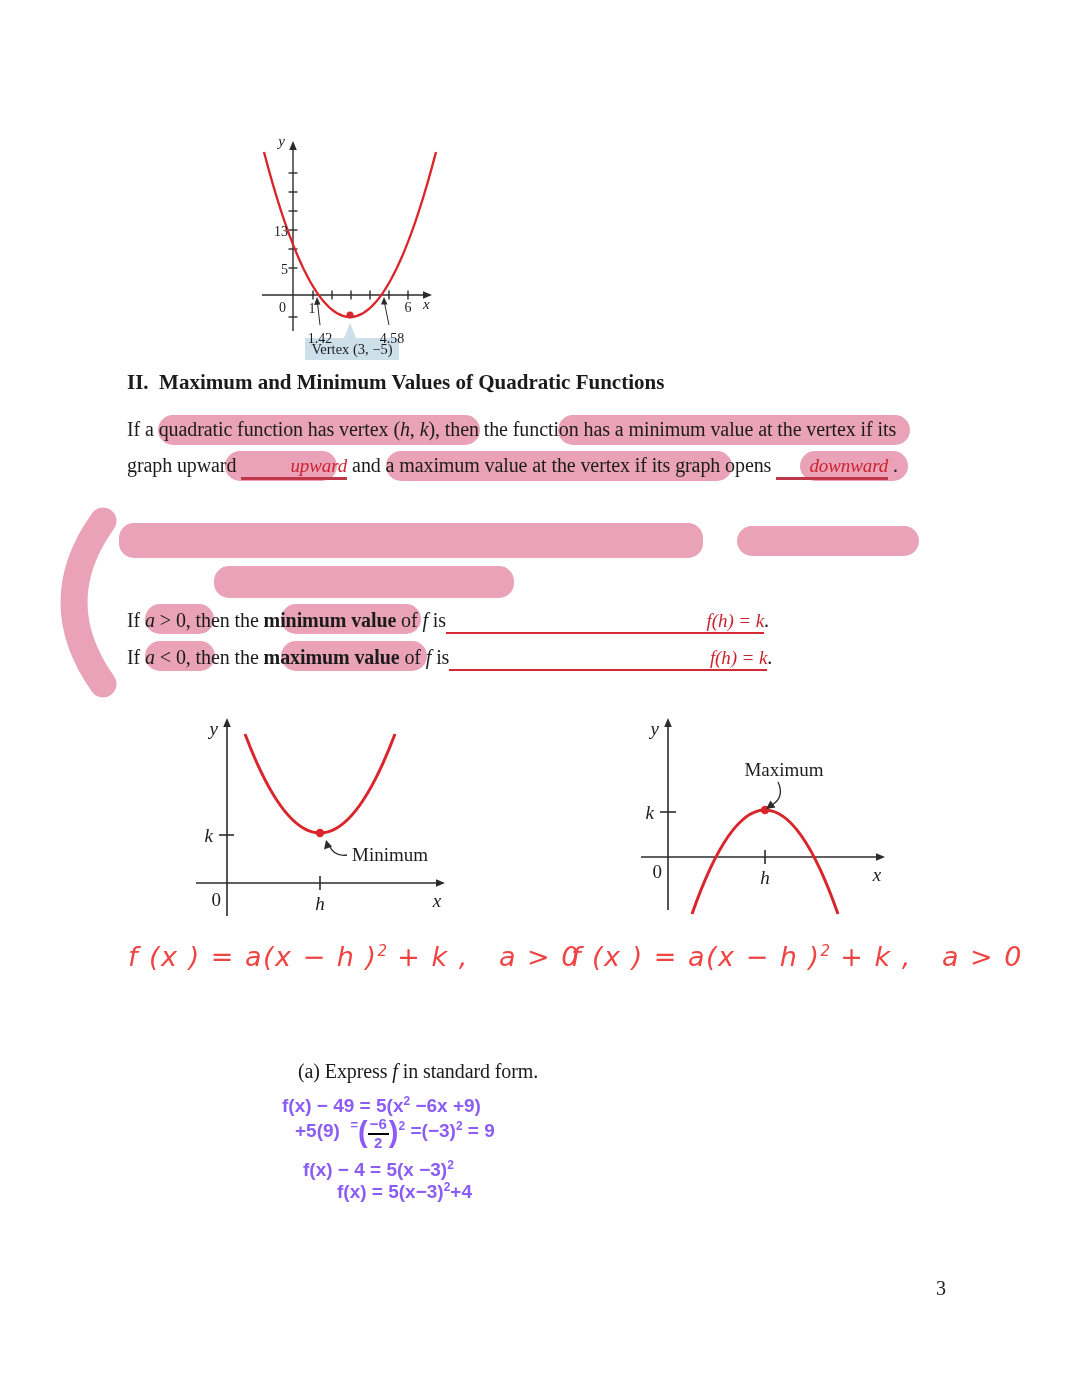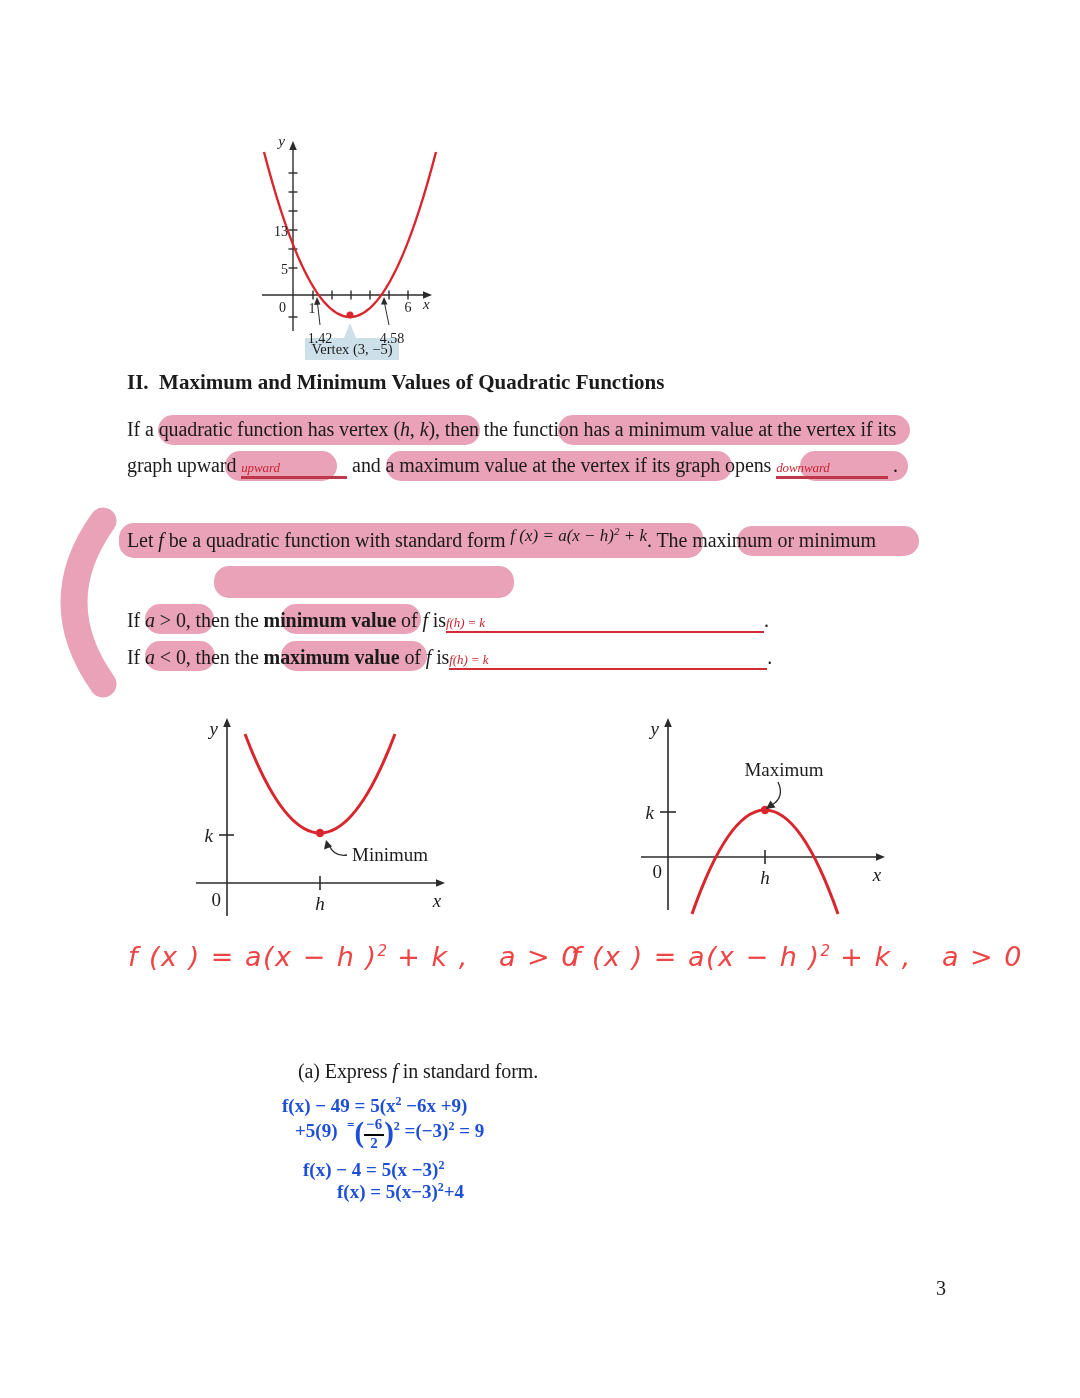--- a/index.html
+++ b/index.html
@@ -4,31 +4,31 @@
 <style>
   html,body{margin:0;padding:0;background:#ffffff;}
   .page{position:relative;width:1080px;height:1398px;background:#ffffff;overflow:hidden;
         font-family:"Liberation Serif",serif;color:#1b1b1b;}
   .line{position:absolute;white-space:pre;font-size:20px;letter-spacing:-0.1px;z-index:2;}
   .heading{position:absolute;white-space:pre;font-size:21px;font-weight:bold;z-index:2;}
   .hl{position:absolute;background:#e9a2b8;border-radius:15px;z-index:1;}
   .it{font-style:italic;}
   .b{font-weight:bold;}
   .red{color:#cb232e;font-style:italic;}
-  .blank{display:inline-block;text-align:left;font-size:13px;}
+  .blank{display:inline-block;text-align:right;font-size:19px;}
   .u-dark{border-bottom:3px solid #c1374a;}
   .u-red{border-bottom:2px solid #d42a35;}
   .sup{font-size:12.5px;vertical-align:7px;}
   .mathsm{font-size:17px;font-style:italic;position:relative;top:-6px;letter-spacing:0;}
   .msup{font-size:11px;vertical-align:6px;}
   .formula{position:absolute;font-family:"DejaVu Sans",sans-serif;font-style:italic;
            font-weight:400;font-size:27px;letter-spacing:1.5px;color:#ef4444;white-space:pre;z-index:2;}
   .fsup{font-size:15px;vertical-align:10px;letter-spacing:0;}
-  .hw{position:absolute;font-family:Liberation Serif, serif;font-weight:700;
-      font-size:19px;color:#1d4ed8;white-space:pre;z-index:2;}
+  .hw{position:absolute;font-family:Liberation Sans, sans-serif;font-weight:700;
+      font-size:19px;color:#8b5cf6;white-space:pre;z-index:2;}
   .hsup{font-size:12px;vertical-align:7px;}
   .hraise{font-size:13px;vertical-align:8px;}
   .frac{display:inline-block;text-align:center;font-size:15px;line-height:1.05;vertical-align:-11px;}
   .frac .num{display:block;border-bottom:2px solid #000;padding:0 2px 1px;}
   .bigp{font-size:29px;vertical-align:-5px;}
   .page-num{position:absolute;font-size:20px;z-index:2;}
   svg{position:absolute;z-index:2;overflow:visible;}
   svg text{font-family:"Liberation Serif",serif;fill:#1c1c1c;}
 </style>
 </head>
@@ -92,21 +92,20 @@
     <text x="392" y="343" text-anchor="middle" font-size="14">4.58</text>
     <text x="352" y="354" text-anchor="middle" font-size="14.5">Vertex (3, −5)</text>
   </svg>
 
   <div class="heading" style="left:127px;top:370px">II.  Maximum and Minimum Values of Quadratic Functions</div>
 
   <div class="line" style="left:127px;top:418px"><span>If a </span><span>quadratic function has vertex (</span><span class="it">h</span><span>, </span><span class="it">k</span><span>),</span><span> then the </span><span>function has a minimum value at the vertex</span><span> if its</span></div>
 
   <div class="line" style="left:127px;top:454px"><span>graph upward </span><span class="blank u-dark red" style="width:106px">upward</span><span> and a </span><span>maximum value at the vertex if its graph</span><span> opens </span><span class="blank u-dark red" style="width:112px">downward</span><span> .</span></div>
 
-  <div class="line" style="left:127px;top:529px"><span>Let </span><span class="it">f</span><span> be a quadratic function with standard form </span><span class="mathsm"><span>f (x) = a(x − h)</span><span class="msup">2</span><span> + k</span></span><span>. The </span><span>maximum or minimum</span></div>
 
 
   <div class="line" style="left:127px;top:609px"><span>If </span><span class="it">a</span><span> &gt; 0, then the </span><span class="b">minimum value</span><span> of </span><span class="it">f</span><span> is</span><span class="blank u-red red" style="width:318px">f(h) = k</span><span>.</span></div>
 
   <div class="line" style="left:127px;top:646px"><span>If </span><span class="it">a</span><span> &lt; 0, then the </span><span class="b">maximum value</span><span> of </span><span class="it">f</span><span> is</span><span class="blank u-red red" style="width:318px">f(h) = k</span><span>.</span></div>
 
   <svg style="left:188px;top:710px" width="262" height="212" viewBox="188 710 262 212">
     <g stroke="#2b2b2b" stroke-width="1.6">
       <line x1="227" y1="916" x2="227" y2="726"></line>
       <line x1="196" y1="883" x2="437" y2="883"></line>

